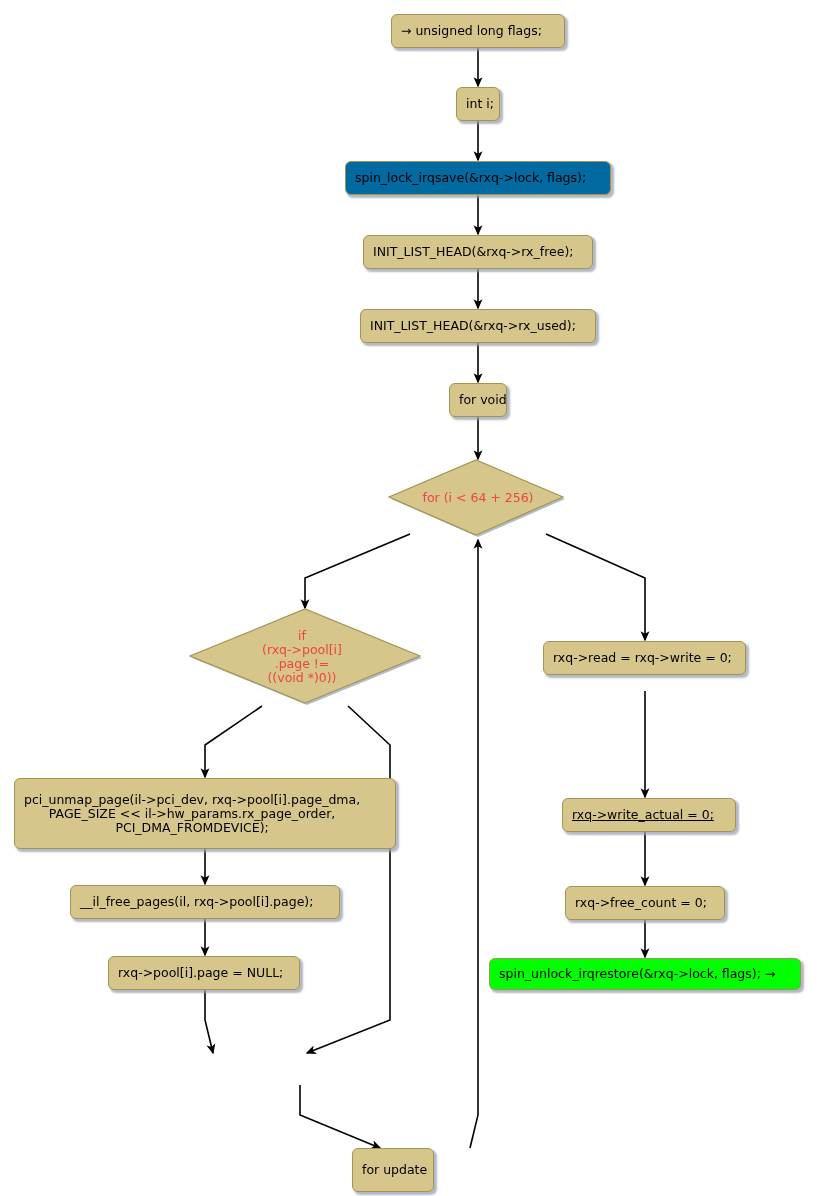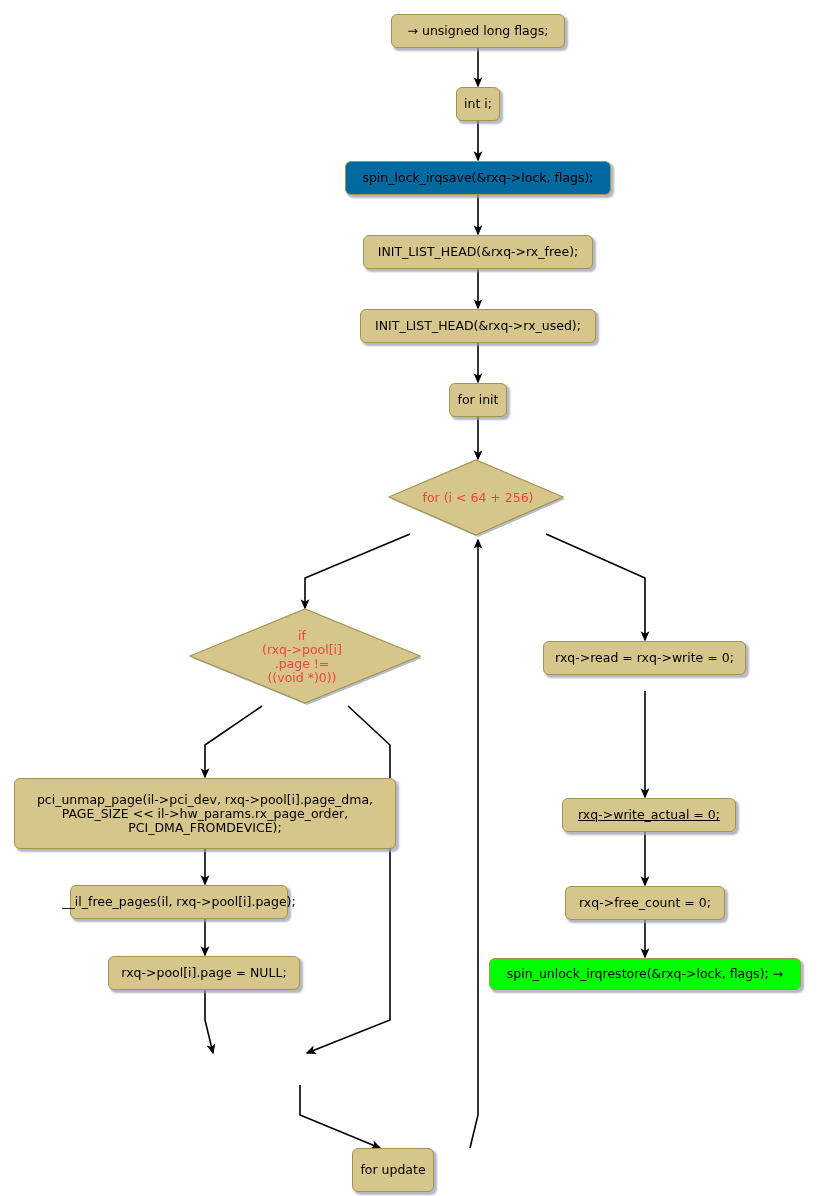--- a/index.html
+++ b/index.html
@@ -20,21 +20,21 @@
     left: 0; top: 0;
     width: 820px;
     height: 1196px;
     pointer-events: none;
   }
   .node {
     position: absolute;
     box-sizing: border-box;
     display: flex;
     align-items: center;
-    justify-content: center;
+    justify-content: flex-start;
     text-align: center;
     color: #000000;
     font-size: 12.5px;
     line-height: 14px;
     white-space: pre;
     z-index: 2;
   }
   .act {
     border: 1px solid #A39551;
     border-radius: 6px;
@@ -122,21 +122,21 @@
 
   <div class="node act" style="left:363px; top:235px; width:230px; height:34px;">
     <span>INIT_LIST_HEAD(&amp;rxq-&gt;rx_free);</span>
   </div>
 
   <div class="node act" style="left:360px; top:309px; width:236px; height:34px;">
     <span>INIT_LIST_HEAD(&amp;rxq-&gt;rx_used);</span>
   </div>
 
   <div class="node act" style="left:449px; top:383px; width:58px; height:34px;">
-    <span>for init</span>
+    <span>for void</span>
   </div>
 
   <div class="diamond-wrap" style="left:388px; top:459px; width:180px; height:81px;">
     <svg width="180" height="81">
       <polygon points="90,78 177,40 90,3 3,40" fill="#9AA5BC" opacity="0.75"></polygon>
       <polygon points="88,76 175,38 88,1 1,38" fill="#D6C68C" stroke="#A39551" stroke-width="1.2"></polygon>
     </svg>
     <div class="diamond-label" style="margin-top:-2px;">for (i &lt; 64 + 256)</div>
   </div>
 
@@ -150,21 +150,21 @@
 .page !=
 ((void *)0))</div>
   </div>
 
   <div class="node act" style="left:14px; top:778px; width:382px; height:71px;">
     <span>pci_unmap_page(il-&gt;pci_dev, rxq-&gt;pool[i].page_dma,
 PAGE_SIZE &lt;&lt; il-&gt;hw_params.rx_page_order,
 PCI_DMA_FROMDEVICE);</span>
   </div>
 
-  <div class="node act" style="left:70px; top:885px; width:218px; height:34px;">
+  <div class="node act" style="left:70px; top:885px; width:270px; height:34px;">
     <span>__il_free_pages(il, rxq-&gt;pool[i].page);</span>
   </div>
 
   <div class="node act" style="left:108px; top:956px; width:192px; height:34px;">
     <span>rxq-&gt;pool[i].page = NULL;</span>
   </div>
 
 
   <div class="node act" style="left:352px; top:1148px; width:82px; height:44px;">
     <span>for update</span>

